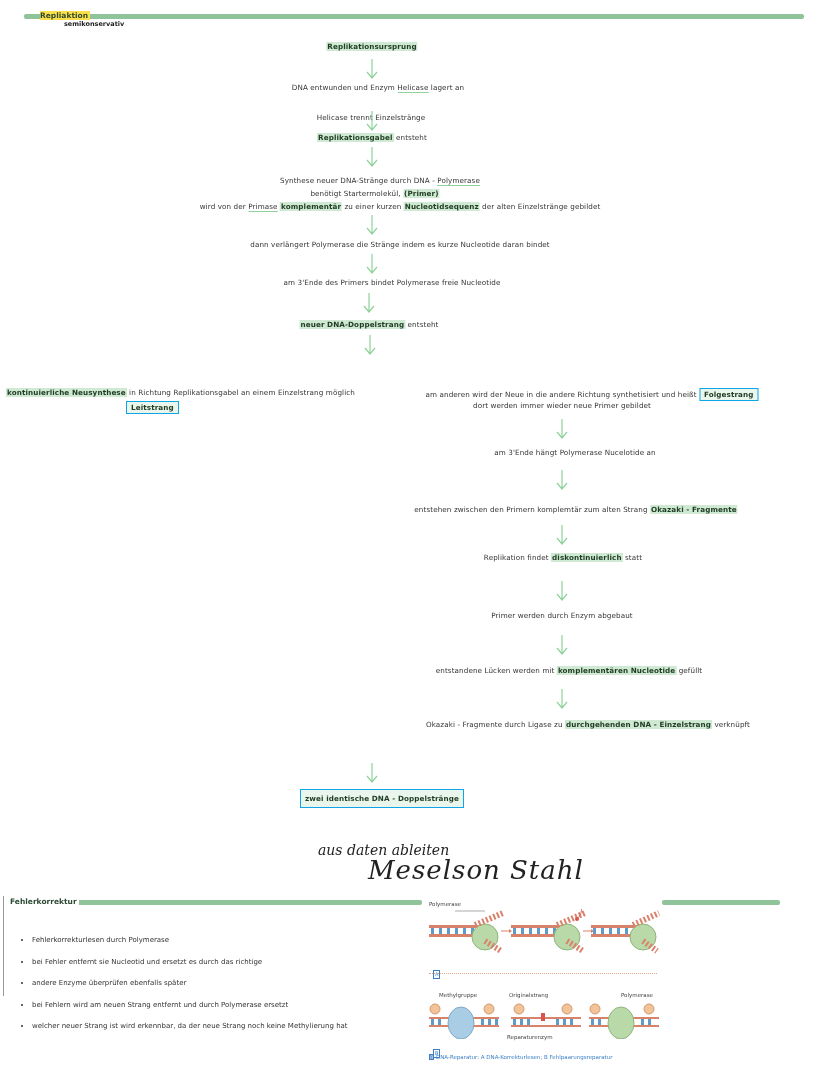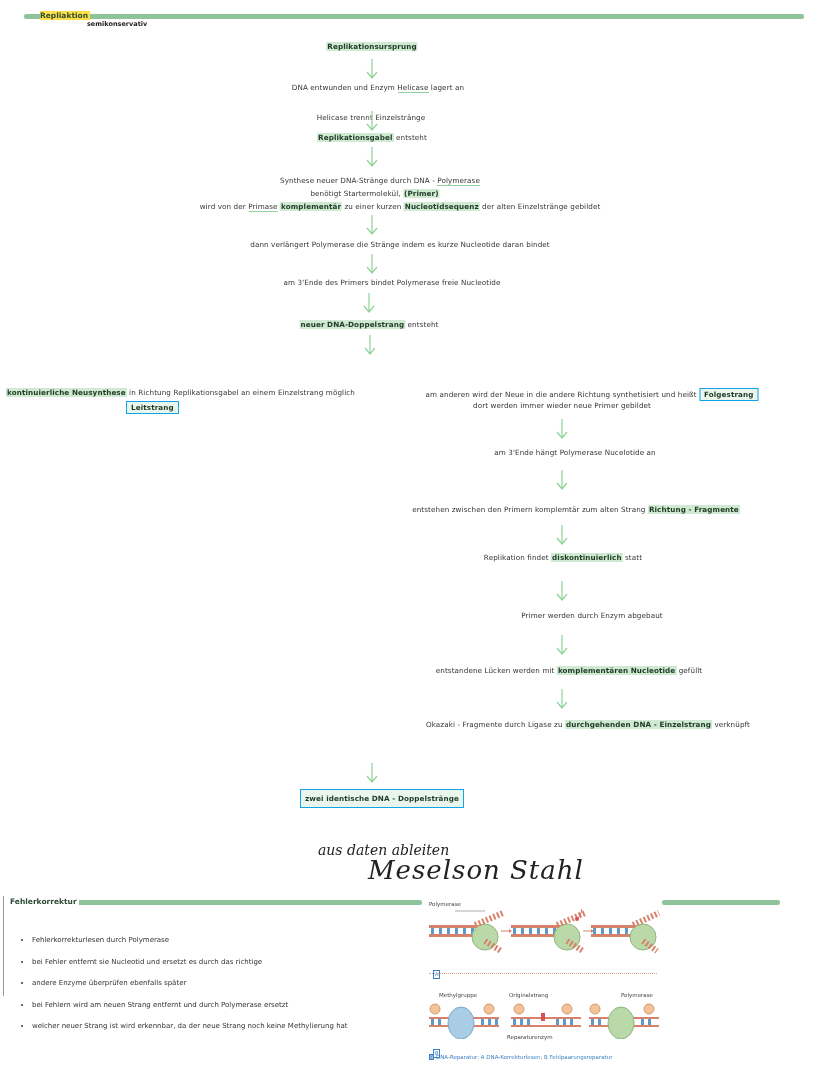--- a/index.html
+++ b/index.html
@@ -18,21 +18,21 @@
   ul.list{margin:0;padding:0 0 0 18px;font-size:7px;line-height:13.5px;color:#333;}
   ul.list li{margin:8px;}
   .fig-lbl{font-size:5.5px;color:#444;}
   .badge{display:inline-block;border:1px solid #3b7fc4;color:#3b7fc4;font-size:5px;padding:0 1px;line-height:7px;}
 </style>
 </head>
 <body>
 
 <div class="bar" style="left:24px;top:14px;width:780px;"></div>
 <div class="abs title" style="left:40px;top:11px;background:#fde047;padding-right:2px;">Repliaktion</div>
-<div class="abs sub" style="left:39px;top:20px;padding-left:48px;">semikonservativ</div>
+<div class="abs sub" style="left:16px;top:20px;padding-left:48px;">semikonservativ</div>
 
 <div class="abs t c" style="left:372px;top:42px;"><span class="hl">Replikationsursprung</span></div>
 <svg class="arrow" style="left:372px;top:58px;" viewBox="0 0 12 22">
     <path d="M6 1 V20 M1 14 L6 20 L11 14" stroke="#8fd29a" stroke-width="1.2" fill="none"></path>
   </svg>
 
 <div class="abs t c" style="left:378px;top:83px;">
   <span>DNA entwunden und Enzym </span><span class="ul">Helicase</span><span> lagert an</span>
 </div>
 <div class="abs t c" style="left:371px;top:97px;margin-top:16px;">Helicase trennt Einzelstränge</div>
@@ -74,29 +74,29 @@
 
 <div class="abs t c" style="left:592px;top:390px;"><span>am anderen wird der Neue in die andere Richtung synthetisiert und heißt </span><span class="box">Folgestrang</span></div>
 <div class="abs t c" style="left:562px;top:401px;">dort werden immer wieder neue Primer gebildet</div>
 <svg class="arrow" style="left:562px;top:418px;" viewBox="0 0 12 22">
     <path d="M6 1 V20 M1 14 L6 20 L11 14" stroke="#8fd29a" stroke-width="1.2" fill="none"></path>
   </svg>
 <div class="abs t c" style="left:575px;top:448px;">am 3'Ende hängt Polymerase Nucelotide an</div>
 <svg class="arrow" style="left:562px;top:469px;" viewBox="0 0 12 22">
     <path d="M6 1 V20 M1 14 L6 20 L11 14" stroke="#8fd29a" stroke-width="1.2" fill="none"></path>
   </svg>
-<div class="abs t c" style="left:576px;top:505px;"><span>entstehen zwischen den Primern komplemtär zum alten Strang </span><span class="hl">Richtung - Fragmente</span></div>
+<div class="abs t c" style="left:576px;top:505px;"><span>entstehen zwischen den Primern komplemtär zum alten Strang </span><span class="hl">Okazaki - Fragmente</span></div>
 <svg class="arrow" style="left:562px;top:524px;" viewBox="0 0 12 22">
     <path d="M6 1 V20 M1 14 L6 20 L11 14" stroke="#8fd29a" stroke-width="1.2" fill="none"></path>
   </svg>
 <div class="abs t c" style="left:563px;top:553px;"><span>Replikation findet </span><span class="hl">diskontinuierlich</span><span> statt</span></div>
 <svg class="arrow" style="left:562px;top:580px;" viewBox="0 0 12 22">
     <path d="M6 1 V20 M1 14 L6 20 L11 14" stroke="#8fd29a" stroke-width="1.2" fill="none"></path>
   </svg>
-<div class="abs t c" style="left:592px;top:611px;text-align:right;">Primer werden durch Enzym abgebaut</div>
+<div class="abs t c" style="left:562px;top:611px;text-align:right;">Primer werden durch Enzym abgebaut</div>
 <svg class="arrow" style="left:562px;top:634px;" viewBox="0 0 12 22">
     <path d="M6 1 V20 M1 14 L6 20 L11 14" stroke="#8fd29a" stroke-width="1.2" fill="none"></path>
   </svg>
 <div class="abs t c" style="left:569px;top:666px;"><span>entstandene Lücken werden mit </span><span class="hl">komplementären Nucleotide</span><span> gefüllt</span></div>
 <svg class="arrow" style="left:562px;top:688px;" viewBox="0 0 12 22">
     <path d="M6 1 V20 M1 14 L6 20 L11 14" stroke="#8fd29a" stroke-width="1.2" fill="none"></path>
   </svg>
 <div class="abs t c" style="left:588px;top:720px;"><span>Okazaki - Fragmente durch Ligase zu </span><span class="hl">durchgehenden DNA - Einzelstrang</span><span> verknüpft</span></div>
 
 <svg class="arrow" style="left:372px;top:762px;" viewBox="0 0 12 22">

